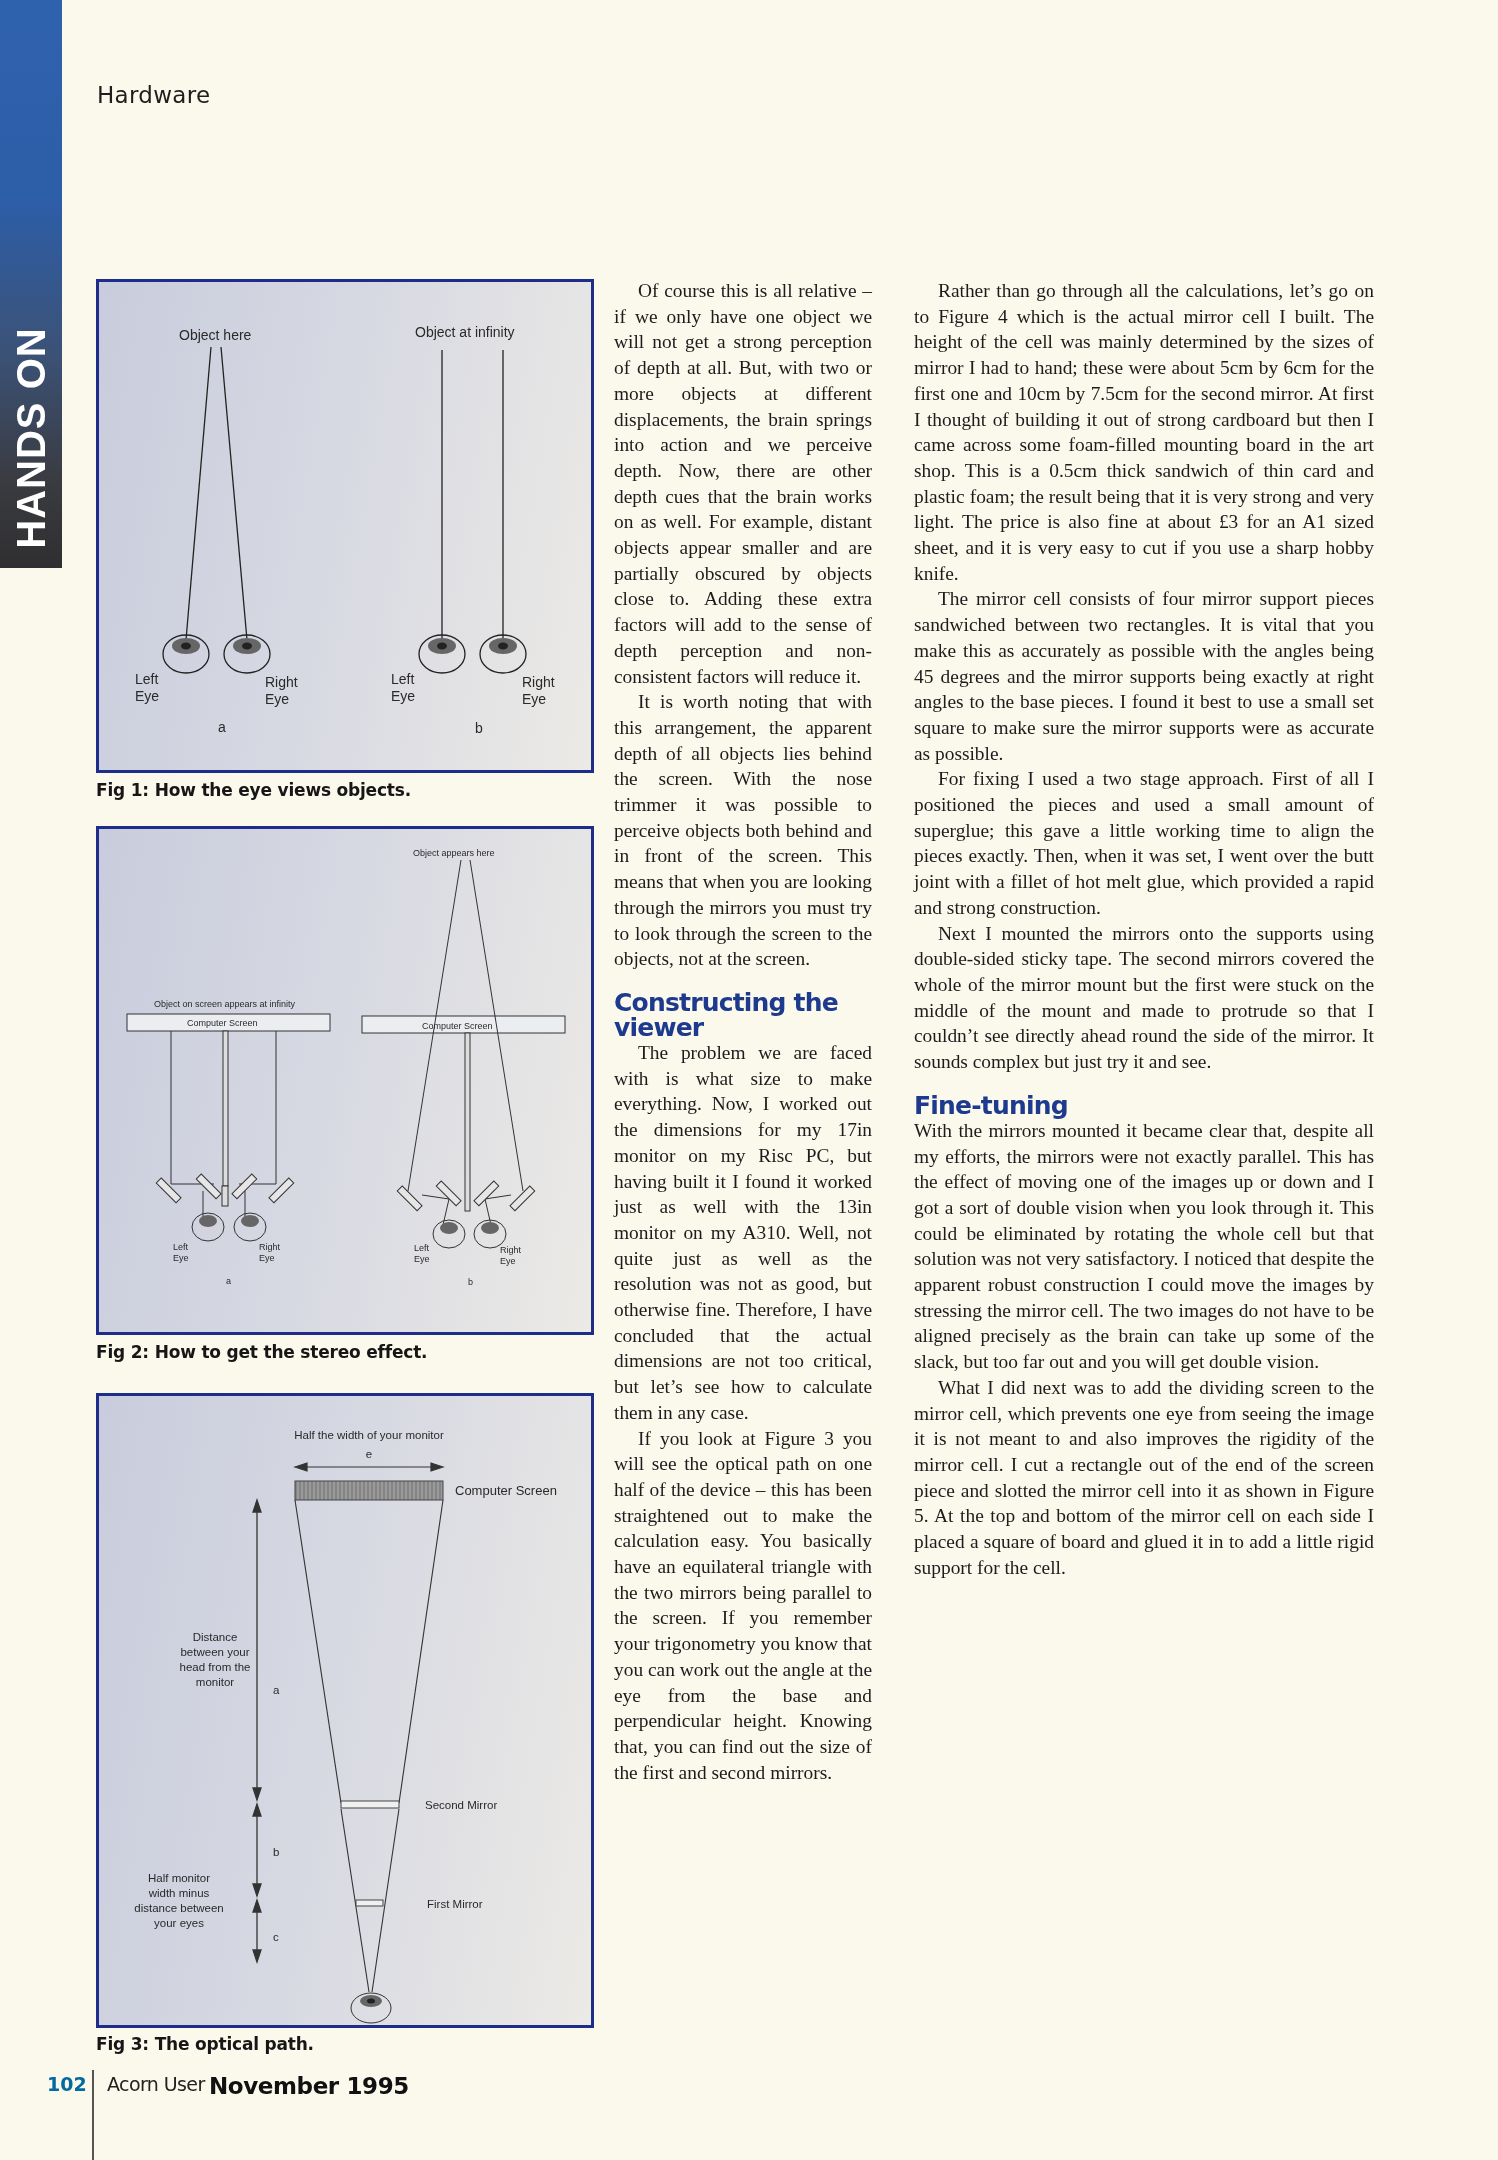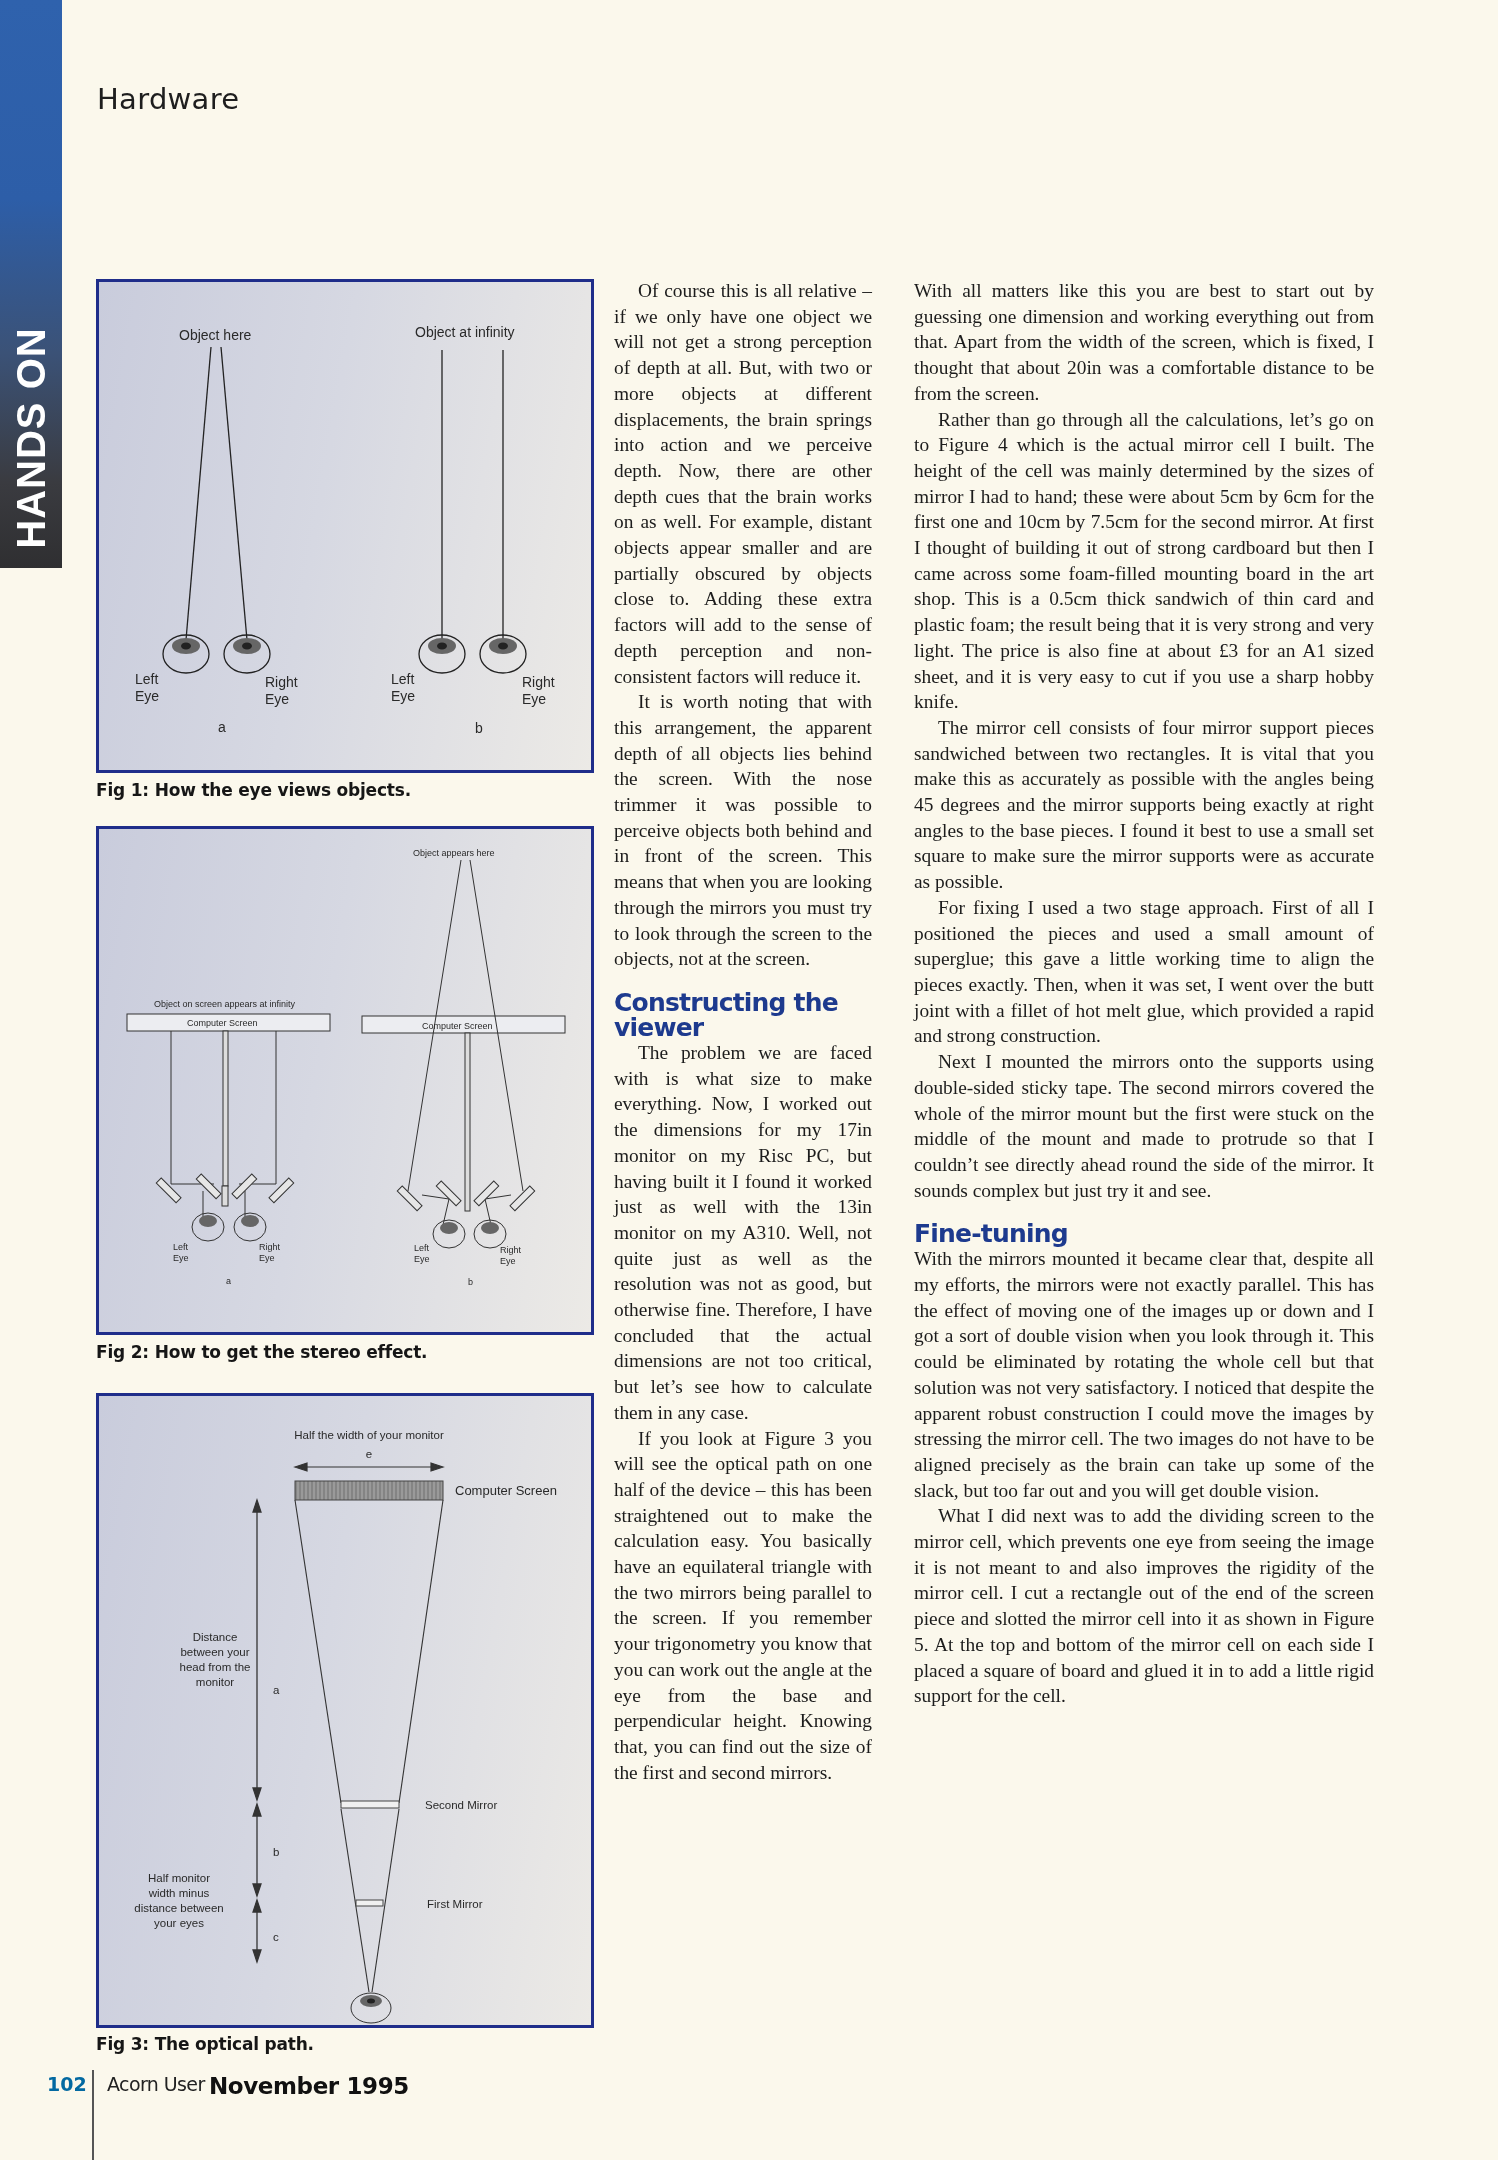--- a/index.html
+++ b/index.html
@@ -18,21 +18,21 @@
   }
   .sidebar-label span {
     position: absolute; left: 31px; top: 120px;
     transform: translate(-50%, -50%) rotate(-90deg);
     white-space: nowrap;
     font-family: "Liberation Sans", sans-serif; font-weight: bold;
     font-size: 40px; letter-spacing: 1px; color: #ffffff;
   }
   .section-title {
     position: absolute; left: 97px; top: 82px;
-    font-family: "DejaVu Sans", sans-serif; font-size: 29px; font-weight: normal;
+    font-family: "DejaVu Sans", sans-serif; font-size: 23px; font-weight: normal;
     color: #1e1e1e; letter-spacing: 0.3px;
   }
   .figure {
     position: absolute; left: 96px; width: 498px;
     border: 3px solid #1f2d8a;
     background: linear-gradient(100deg, #c9ccdc 0%, #d6d8e2 45%, #eceae6 100%);
     box-sizing: border-box;
   }
   .figure svg { position: absolute; left: 0; top: 0; width: 100%; height: 100%; }
   .fig1 { top: 279px; height: 494px; }
@@ -266,21 +266,20 @@
 
 <div class="column col-mid">
   <p>Of course this is all relative – if we only have one object we will not get a strong perception of depth at all. But, with two or more objects at different displacements, the brain springs into action and we perceive depth. Now, there are other depth cues that the brain works on as well. For example, distant objects appear smaller and are partially obscured by objects close to. Adding these extra factors will add to the sense of depth perception and non-consistent factors will reduce it.</p>
   <p>It is worth noting that with this arrangement, the apparent depth of all objects lies behind the screen. With the nose trimmer it was possible to perceive objects both behind and in front of the screen. This means that when you are looking through the mirrors you must try to look through the screen to the objects, not at the screen.</p>
   <h2>Constructing the viewer</h2>
   <p>The problem we are faced with is what size to make everything. Now, I worked out the dimensions for my 17in monitor on my Risc PC, but having built it I found it worked just as well with the 13in monitor on my A310. Well, not quite just as well as the resolution was not as good, but otherwise fine. Therefore, I have concluded that the actual dimensions are not too critical, but let’s see how to calculate them in any case.</p>
   <p>If you look at Figure 3 you will see the optical path on one half of the device – this has been straightened out to make the calculation easy. You basically have an equilateral triangle with the two mirrors being parallel to the screen. If you remember your trigonometry you know that you can work out the angle at the eye from the base and perpendicular height. Knowing that, you can find out the size of the first and second mirrors.</p>
 </div>
 
 <div class="column col-right">
-  <p class="noindent">With all matters like this you are best to start out by guessing one dimension and working everything out from that. Apart from the width of the screen, which is fixed, I thought that about 20in was a comfortable distance to be from the screen.</p>
   <p>Rather than go through all the calculations, let’s go on to Figure 4 which is the actual mirror cell I built. The height of the cell was mainly determined by the sizes of mirror I had to hand; these were about 5cm by 6cm for the first one and 10cm by 7.5cm for the second mirror. At first I thought of building it out of strong cardboard but then I came across some foam-filled mounting board in the art shop. This is a 0.5cm thick sandwich of thin card and plastic foam; the result being that it is very strong and very light. The price is also fine at about £3 for an A1 sized sheet, and it is very easy to cut if you use a sharp hobby knife.</p>
   <p>The mirror cell consists of four mirror support pieces sandwiched between two rectangles. It is vital that you make this as accurately as possible with the angles being 45 degrees and the mirror supports being exactly at right angles to the base pieces. I found it best to use a small set square to make sure the mirror supports were as accurate as possible.</p>
   <p>For fixing I used a two stage approach. First of all I positioned the pieces and used a small amount of superglue; this gave a little working time to align the pieces exactly. Then, when it was set, I went over the butt joint with a fillet of hot melt glue, which provided a rapid and strong construction.</p>
   <p>Next I mounted the mirrors onto the supports using double-sided sticky tape. The second mirrors covered the whole of the mirror mount but the first were stuck on the middle of the mount and made to protrude so that I couldn’t see directly ahead round the side of the mirror. It sounds complex but just try it and see.</p>
   <h2>Fine-tuning</h2>
   <p class="noindent">With the mirrors mounted it became clear that, despite all my efforts, the mirrors were not exactly parallel. This has the effect of moving one of the images up or down and I got a sort of double vision when you look through it. This could be eliminated by rotating the whole cell but that solution was not very satisfactory. I noticed that despite the apparent robust construction I could move the images by stressing the mirror cell. The two images do not have to be aligned precisely as the brain can take up some of the slack, but too far out and you will get double vision.</p>
   <p>What I did next was to add the dividing screen to the mirror cell, which prevents one eye from seeing the image it is not meant to and also improves the rigidity of the mirror cell. I cut a rectangle out of the end of the screen piece and slotted the mirror cell into it as shown in Figure 5. At the top and bottom of the mirror cell on each side I placed a square of board and glued it in to add a little rigid support for the cell.</p>
 </div>
 
 <div class="footer">

